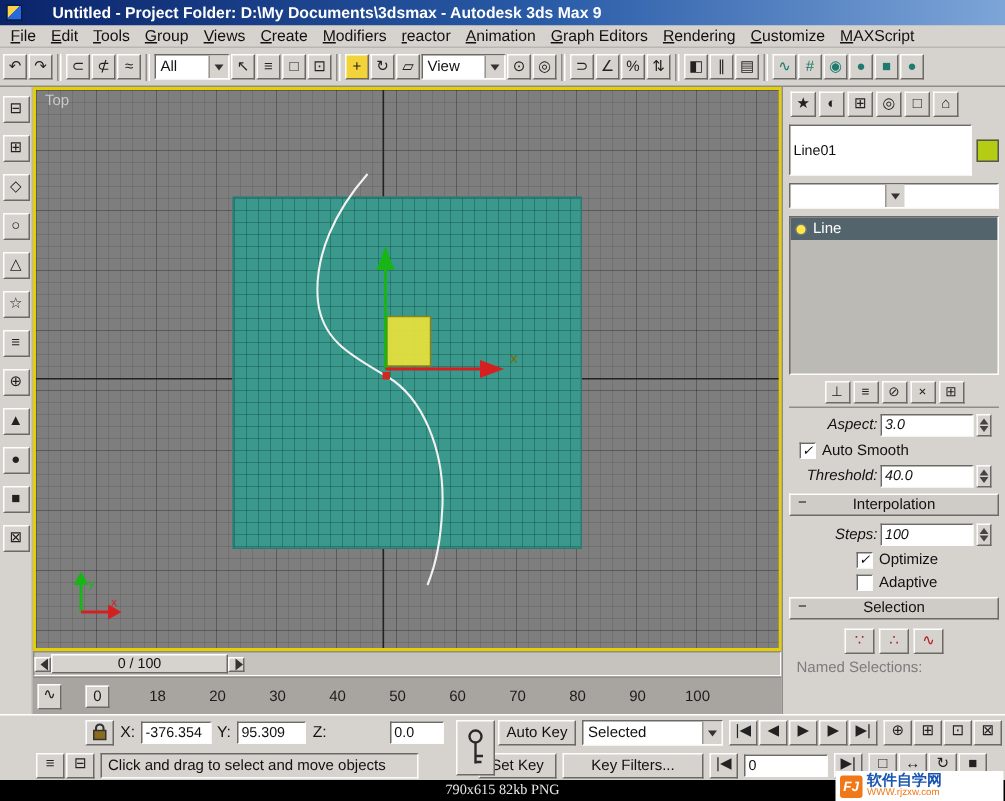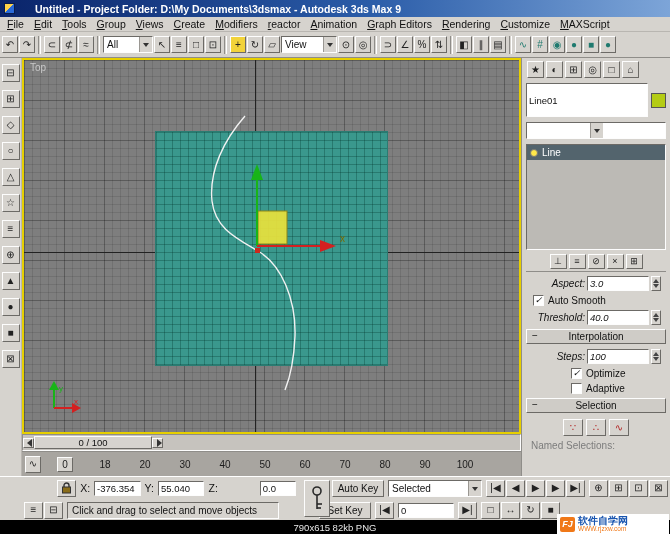--- a/index.html
+++ b/index.html
@@ -113,21 +113,21 @@
   .statusbar .chip{width:19px;height:17px;}
   .lock-chip svg,.keybtn svg{display:block;}
   .keybtn{position:absolute;left:304px;top:3px;width:26px;height:37px;display:flex;align-items:center;justify-content:center;
     background:#d6d3ce;border:1px solid;border-color:#fdfdfd #6c6a66 #6c6a66 #fdfdfd;}
   .prompt{width:212px;height:17px;display:inline-flex;align-items:center;padding:0 4px;font-size:10px;
     background:#d6d3ce;border:1px solid;border-color:#6c6a66 #fdfdfd #fdfdfd #6c6a66;overflow:hidden;flex:none;}
   .framefield{width:56px;}
 
   
   .bottombar{height:14px;background:#000;color:#e8e8e8;display:flex;align-items:center;justify-content:center;
-    font-family:Liberation Sans, sans-serif;font-size:9.5px;text-align:center;}
+    font-family:Liberation Serif, serif;font-size:9.5px;text-align:center;}
   .logo{position:absolute;right:1px;bottom:0;width:112px;height:20px;background:#fff;display:flex;align-items:center;gap:3px;
     padding:1px 3px;z-index:60;}
   .logo-mark{width:15px;height:15px;background:#f07818;color:#fff;font-weight:bold;font-style:italic;font-size:9px;
     display:flex;align-items:center;justify-content:center;border-radius:2px;flex:none;}
   .logo-col{display:flex;flex-direction:column;line-height:1;}
   .logo-title{color:#1a56b0;font-weight:bold;font-size:10px;}
   .logo-url{color:#f07818;font-size:6.5px;}
   .wm-top{position:absolute;top:13px;right:3px;text-align:center;color:#d00;z-index:50;line-height:1.1;}
   .wm-top .l1{font-size:13px;font-weight:bold;}
   .wm-top .l2{font-size:8px;}
@@ -508,21 +508,21 @@
             <path d="M3 5 V3.5 A2.5 2.5 0 0 1 8 3.5 V5" fill="none" stroke="#333" stroke-width="1.4"></path>
             <rect x="1.5" y="5" width="8" height="6" fill="#8a6d1a" stroke="#333"></rect>
           </svg>
       </span>
       <span>X:</span>
       <span class="field coordfield">
           <span>-376.354</span>
         </span>
       <span>Y:</span>
       <span class="field coordfield">
-          <span>55.040</span>
+          <span>95.309</span>
         </span>
       <span>Z:</span>
       <span class="field coordfield" style="width:40px;margin-left:38px;">
           <span>0.0</span>
         </span>
       <span style="width:32px;"></span>
       <span class="sbtn" style="width:52px;">
           <span>Auto Key</span>
         </span>
       <span class="combo" style="width:94px;">
@@ -573,20 +573,23 @@
           <span class="chip">
             <i class="g">⊟</i>
           </span>
         </span>
       <span class="prompt">
           <span>Click and drag to select and move objects</span>
         </span>
       <span style="width:32px;"></span>
       <span class="sbtn" style="width:52px;">
           <span>Set Key</span>
+        </span>
+      <span class="sbtn" style="width:94px;">
+          <span>Key Filters...</span>
         </span>
       <span class="chip">
           <i class="g">|◀</i>
         </span>
       <span class="field framefield">
           <span>0</span>
         </span>
       <span class="chip">
           <i class="g">▶|</i>
         </span>

